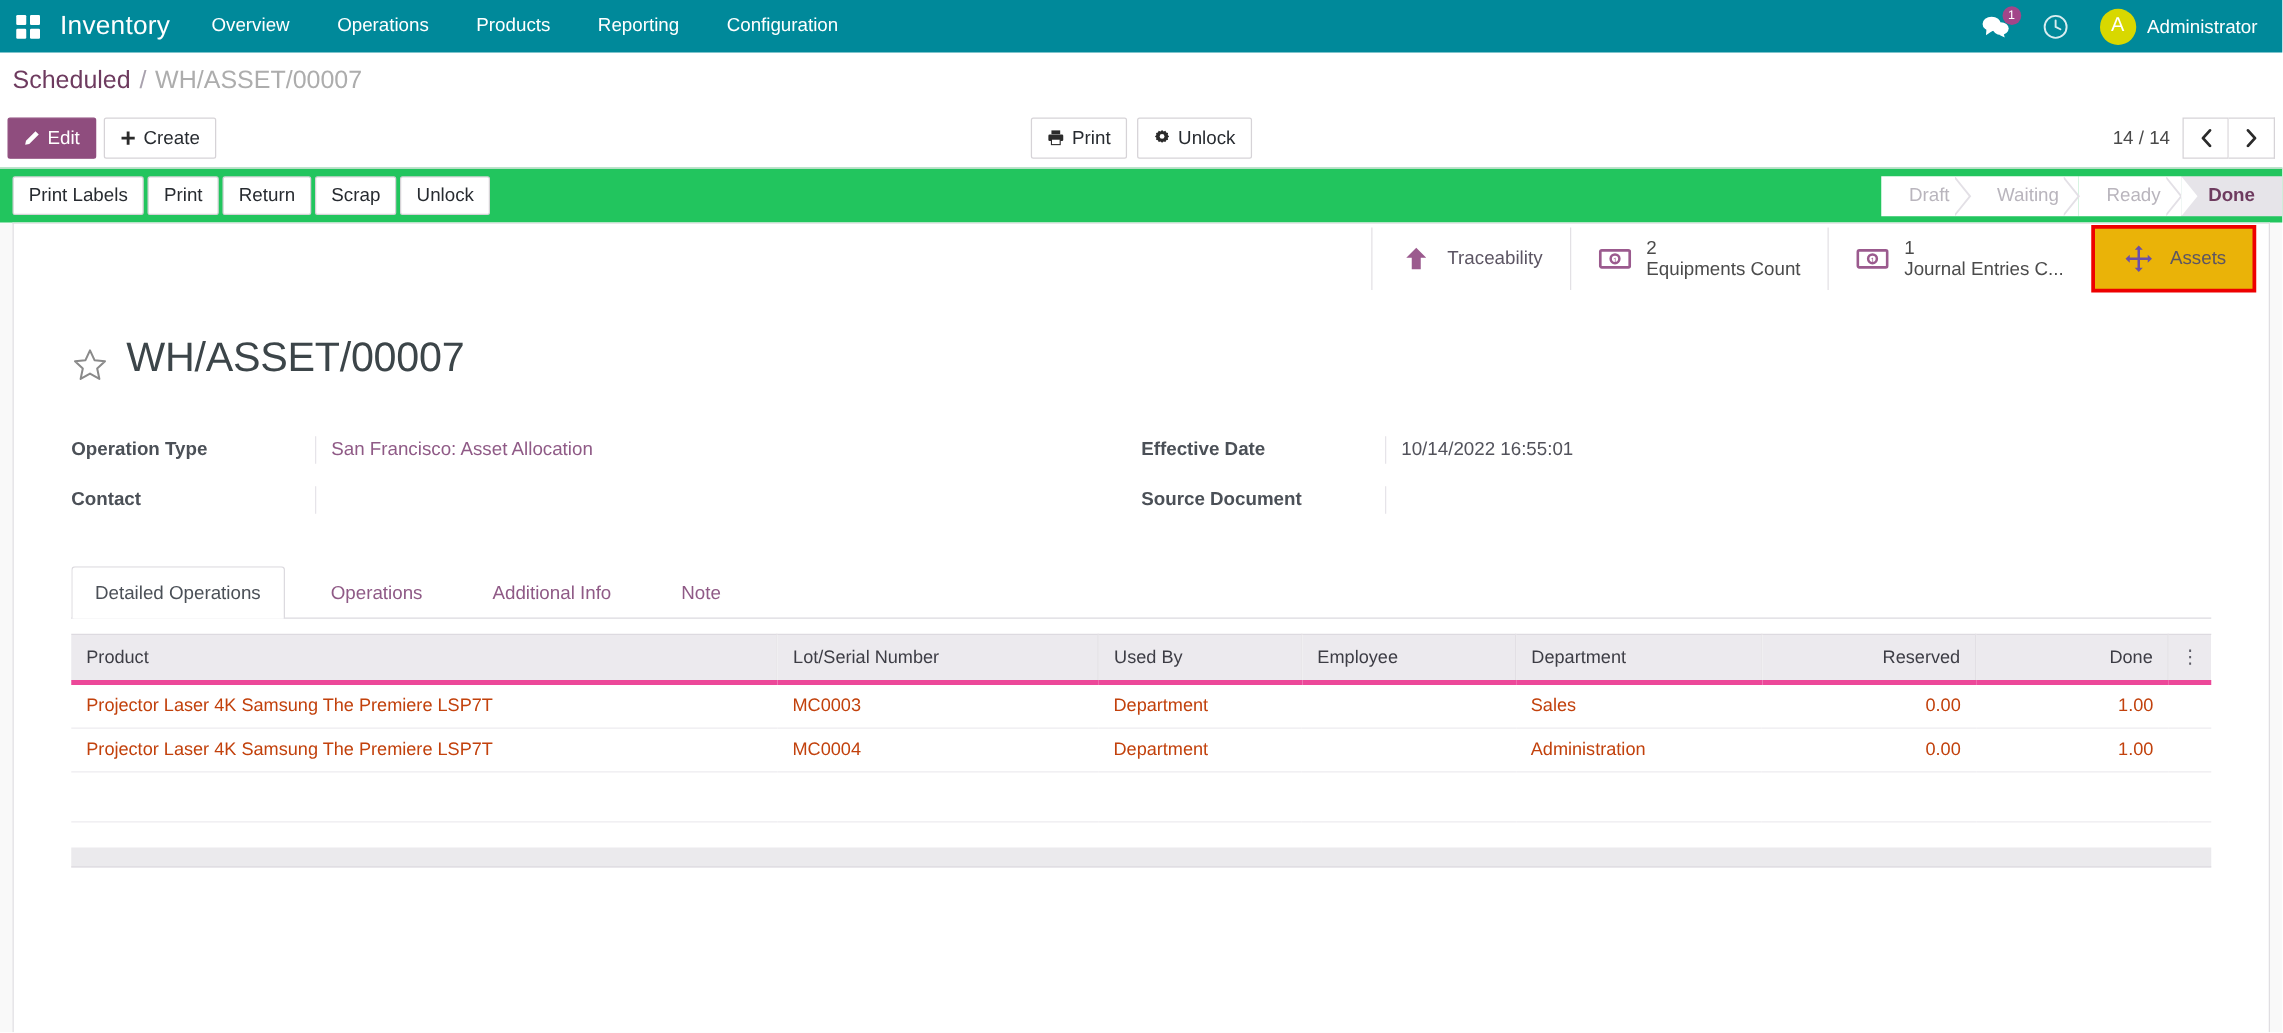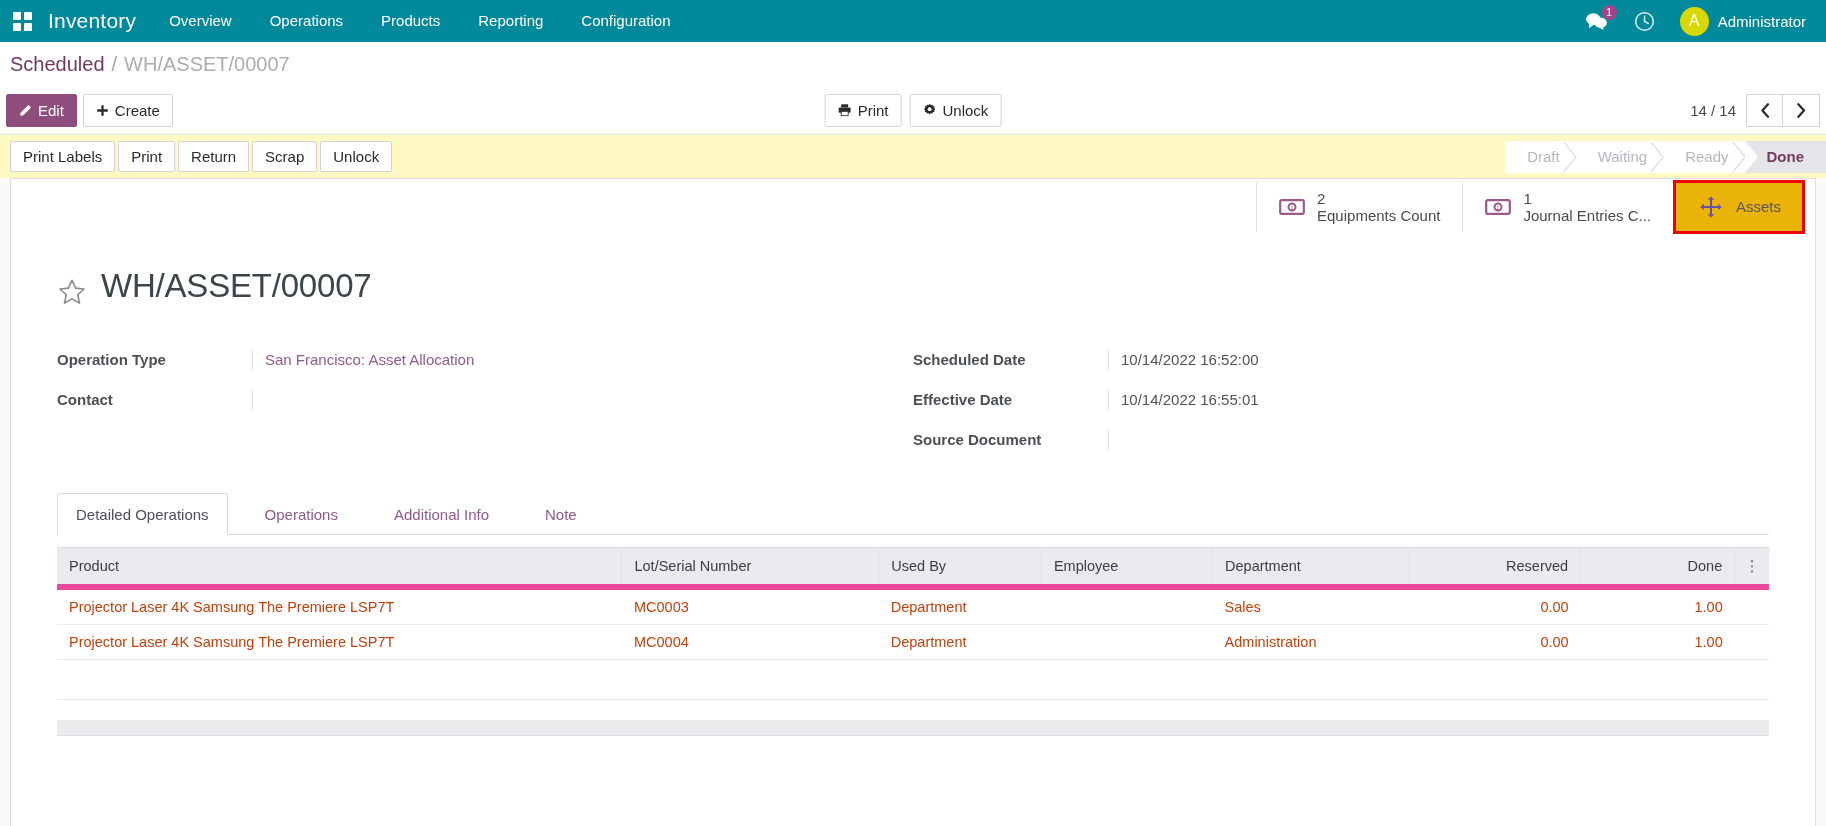--- a/index.html
+++ b/index.html
@@ -169,21 +169,21 @@
   }
   .pager-btn + .pager-btn { border-left: none; }
 
   
   .statusbar-row {
     height: 44px;
     border-top: 1px solid #e7e6e8;
     display: flex;
     align-items: center;
     padding: 0 0 0 10px;
-    background: #fef9c3;
+    background: #22c55e;
     position: relative;
   }
   .sb-buttons { display: flex; align-items: center; }
   .sb-btn {
     font-size: 15px;
     border: 1px solid #d6d3d7;
     background: #ffffff;
     color: #272b30;
     height: 31px;
     padding: 0 12px;
@@ -368,21 +368,21 @@
   
   .list-table {
     width: 100%;
     border-collapse: collapse;
     margin-top: 12px;
     table-layout: fixed;
   }
   .list-table thead th {
     background: #eceaee;
     border-top: 1px solid #dddae0;
-    border-bottom: 6px solid #ec4899;
+    border-bottom: 4px solid #ec4899;
     border-right: 1px solid #e2dfe4;
     font-size: 14.5px;
     font-weight: 400;
     color: #3d3d45;
     text-align: left;
     padding: 10px 12px;
     white-space: nowrap;
     overflow: hidden;
     text-overflow: ellipsis;
   }
@@ -538,20 +538,30 @@
       <span class="arrow-l"></span>
       <span>Done</span>
     </div>
   </div>
 </div>
 
 <div class="sheet-bg">
   <div class="sheet">
 
     <div class="button-box">
+      <div class="smart-btn single-label">
+        <span class="smart-icon">
+          <svg width="22" height="22" viewBox="0 0 22 22">
+            <path d="M11 2.2 L19 10.2 L14.6 10.2 L14.6 19.4 L7.4 19.4 L7.4 10.2 L3 10.2 Z" fill="#9b5a8e"></path>
+          </svg>
+        </span>
+        <span class="smart-text">
+          <span class="smart-label">Traceability</span>
+        </span>
+      </div>
 
       <div class="smart-btn">
         <span class="smart-icon">
           <svg width="26" height="18" viewBox="0 0 26 18">
             <rect x="1.2" y="2.2" width="23.6" height="13.6" rx="1.2" fill="none" stroke="#9b5a8e" stroke-width="2.2"></rect>
             <circle cx="13" cy="9" r="3.5" fill="none" stroke="#9b5a8e" stroke-width="2"></circle>
             <text x="13" y="12" font-size="6" fill="#9b5a8e" text-anchor="middle" font-family="Liberation Sans, sans-serif">1</text>
           </svg>
         </span>
         <span class="smart-text">
@@ -600,24 +610,20 @@
         <div class="field-row">
           <div class="field-label">Operation Type</div>
           <div class="field-value link">San Francisco: Asset Allocation</div>
         </div>
         <div class="field-row">
           <div class="field-label">Contact</div>
           <div class="field-value empty"></div>
         </div>
       </div>
       <div class="group">
-        <div class="field-row">
-          <div class="field-label">Scheduled Date</div>
-          <div class="field-value">10/14/2022 16:52:00</div>
-        </div>
         <div class="field-row">
           <div class="field-label">Effective Date</div>
           <div class="field-value">10/14/2022 16:55:01</div>
         </div>
         <div class="field-row">
           <div class="field-label">Source Document</div>
           <div class="field-value empty"></div>
         </div>
       </div>
     </div>

